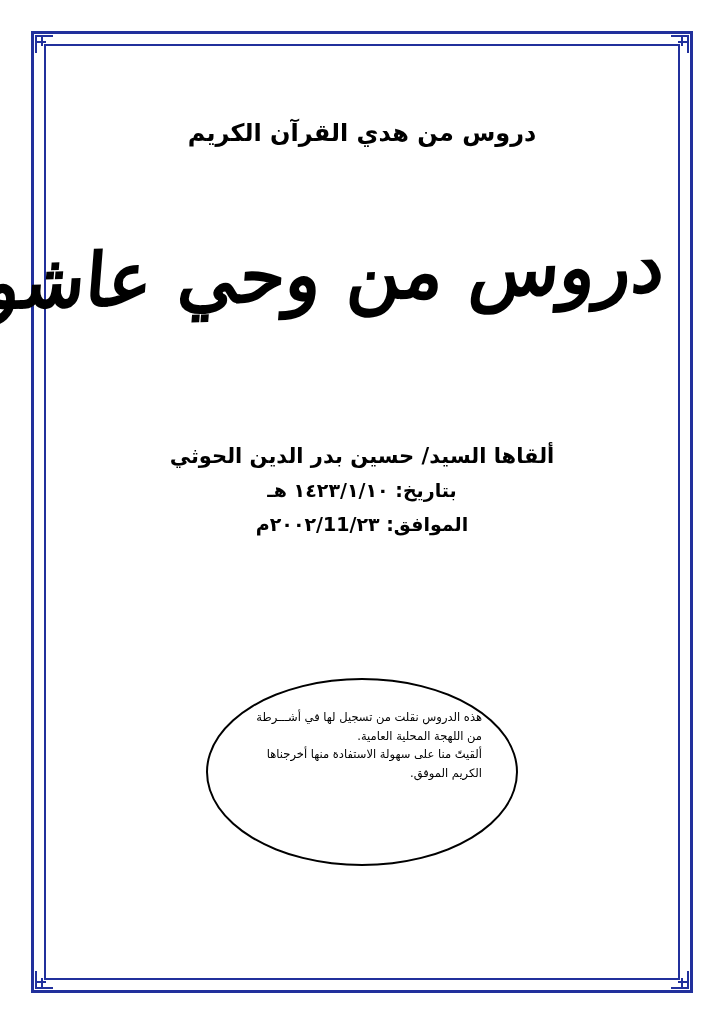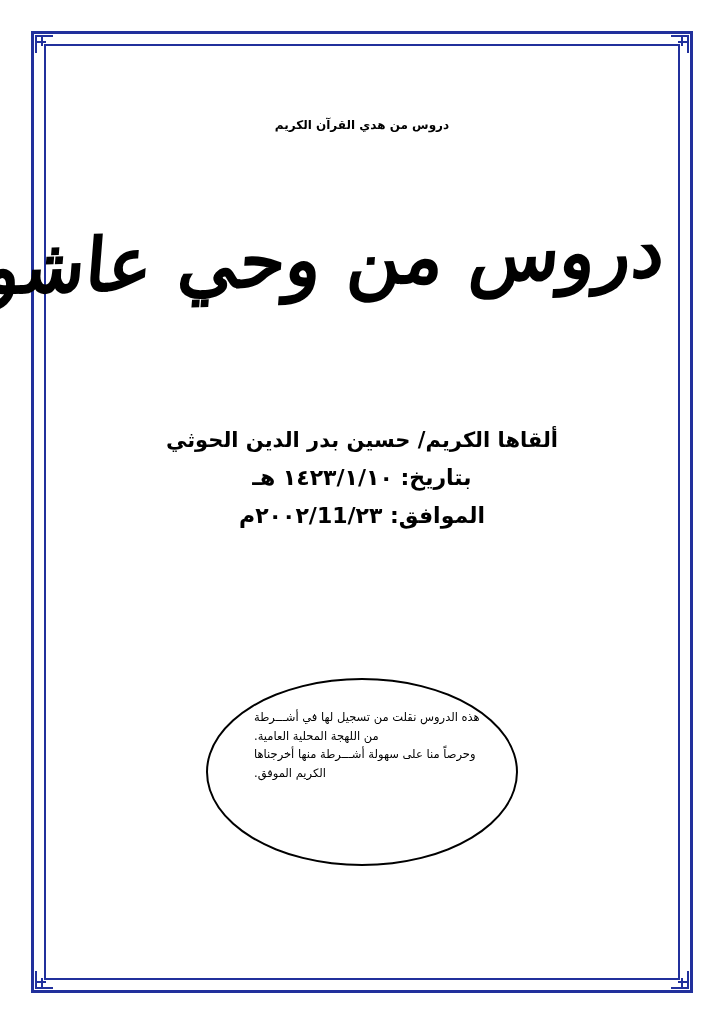--- a/index.html
+++ b/index.html
@@ -87,21 +87,21 @@
     top: 60px;
     bottom: 60px;
     text-align: center;
     color: #000000;
   }
 
   .series-line {
     margin-top: 58px;
     font-family: "DejaVu Sans", sans-serif;
     font-weight: bold;
-    font-size: 12px;
+    font-size: 24px;
     letter-spacing: 0px;
     line-height: 1.3;
   }
 
   .main-title {
     margin-top: 78px;
     font-family: "DejaVu Serif", serif;
     font-weight: bold;
     font-size: 74px;
     line-height: 1.25;
@@ -116,48 +116,48 @@
   .byline-name {
     font-family: "DejaVu Sans", sans-serif;
     font-weight: bold;
     font-size: 21px;
   }
   .byline-date,
   .byline-greg,
   .byline-place {
     font-family: "DejaVu Sans", sans-serif;
     font-weight: bold;
-    font-size: 22px;
+    font-size: 19px;
   }
 
   
   .oval-wrap {
     position: absolute;
     left: 50%;
     transform: translateX(-50%);
     top: 678px;
     width: 312px;
     height: 188px;
   }
   .oval {
     position: absolute;
     inset: 0;
     border: 2px solid #000000;
     border-radius: 50%;
     box-sizing: border-box;
   }
   .oval-text {
     position: absolute;
-    left: 48px;
+    left: 32px;
     right: 36px;
     top: 30px;
     font-family: "DejaVu Sans", sans-serif;
     font-size: 11.5px;
     line-height: 1.62;
-    text-align: left;
+    text-align: right;
     color: #000;
   }
   .oval-text p { margin: 0; }
 </style>
 </head>
 <body>
 
 <div class="page">
 
   <div class="frame-outer"></div>
@@ -188,30 +188,30 @@
       <i class="v2"></i>
   </div>
 
   <div class="content">
 
     <div class="series-line">دروس من هدي القرآن الكريم</div>
 
     <div class="main-title">دروس من وحي عاشوراء</div>
 
     <div class="byline-block">
-      <div class="byline-name">ألقاها الكريم/ حسين بدر الدين الحوثي</div>
+      <div class="byline-name">ألقاها السيد/ حسين بدر الدين الحوثي</div>
       <div class="byline-date">بتاريخ: ١٤٢٣/١/١٠ هـ</div>
       <div class="byline-greg">الموافق: ٢٠٠٢/11/٢٣م</div>
     </div>
 
   </div>
 
   <div class="oval-wrap">
     <div class="oval"></div>
     <div class="oval-text">
       <p>هذه الدروس نقلت من تسجيل لها في أشـــرطة</p>
       <p>من اللهجة المحلية العامية.</p>
-      <p>وحرصاً منا على سهولة أشـــرطة منها أخرجناها</p>
+      <p>ألقيتً منا على سهولة الاستفادة منها أخرجناها</p>
       <p>الكريم الموفق.</p>
     </div>
   </div>
 
 </div>
 
 </body></html>

